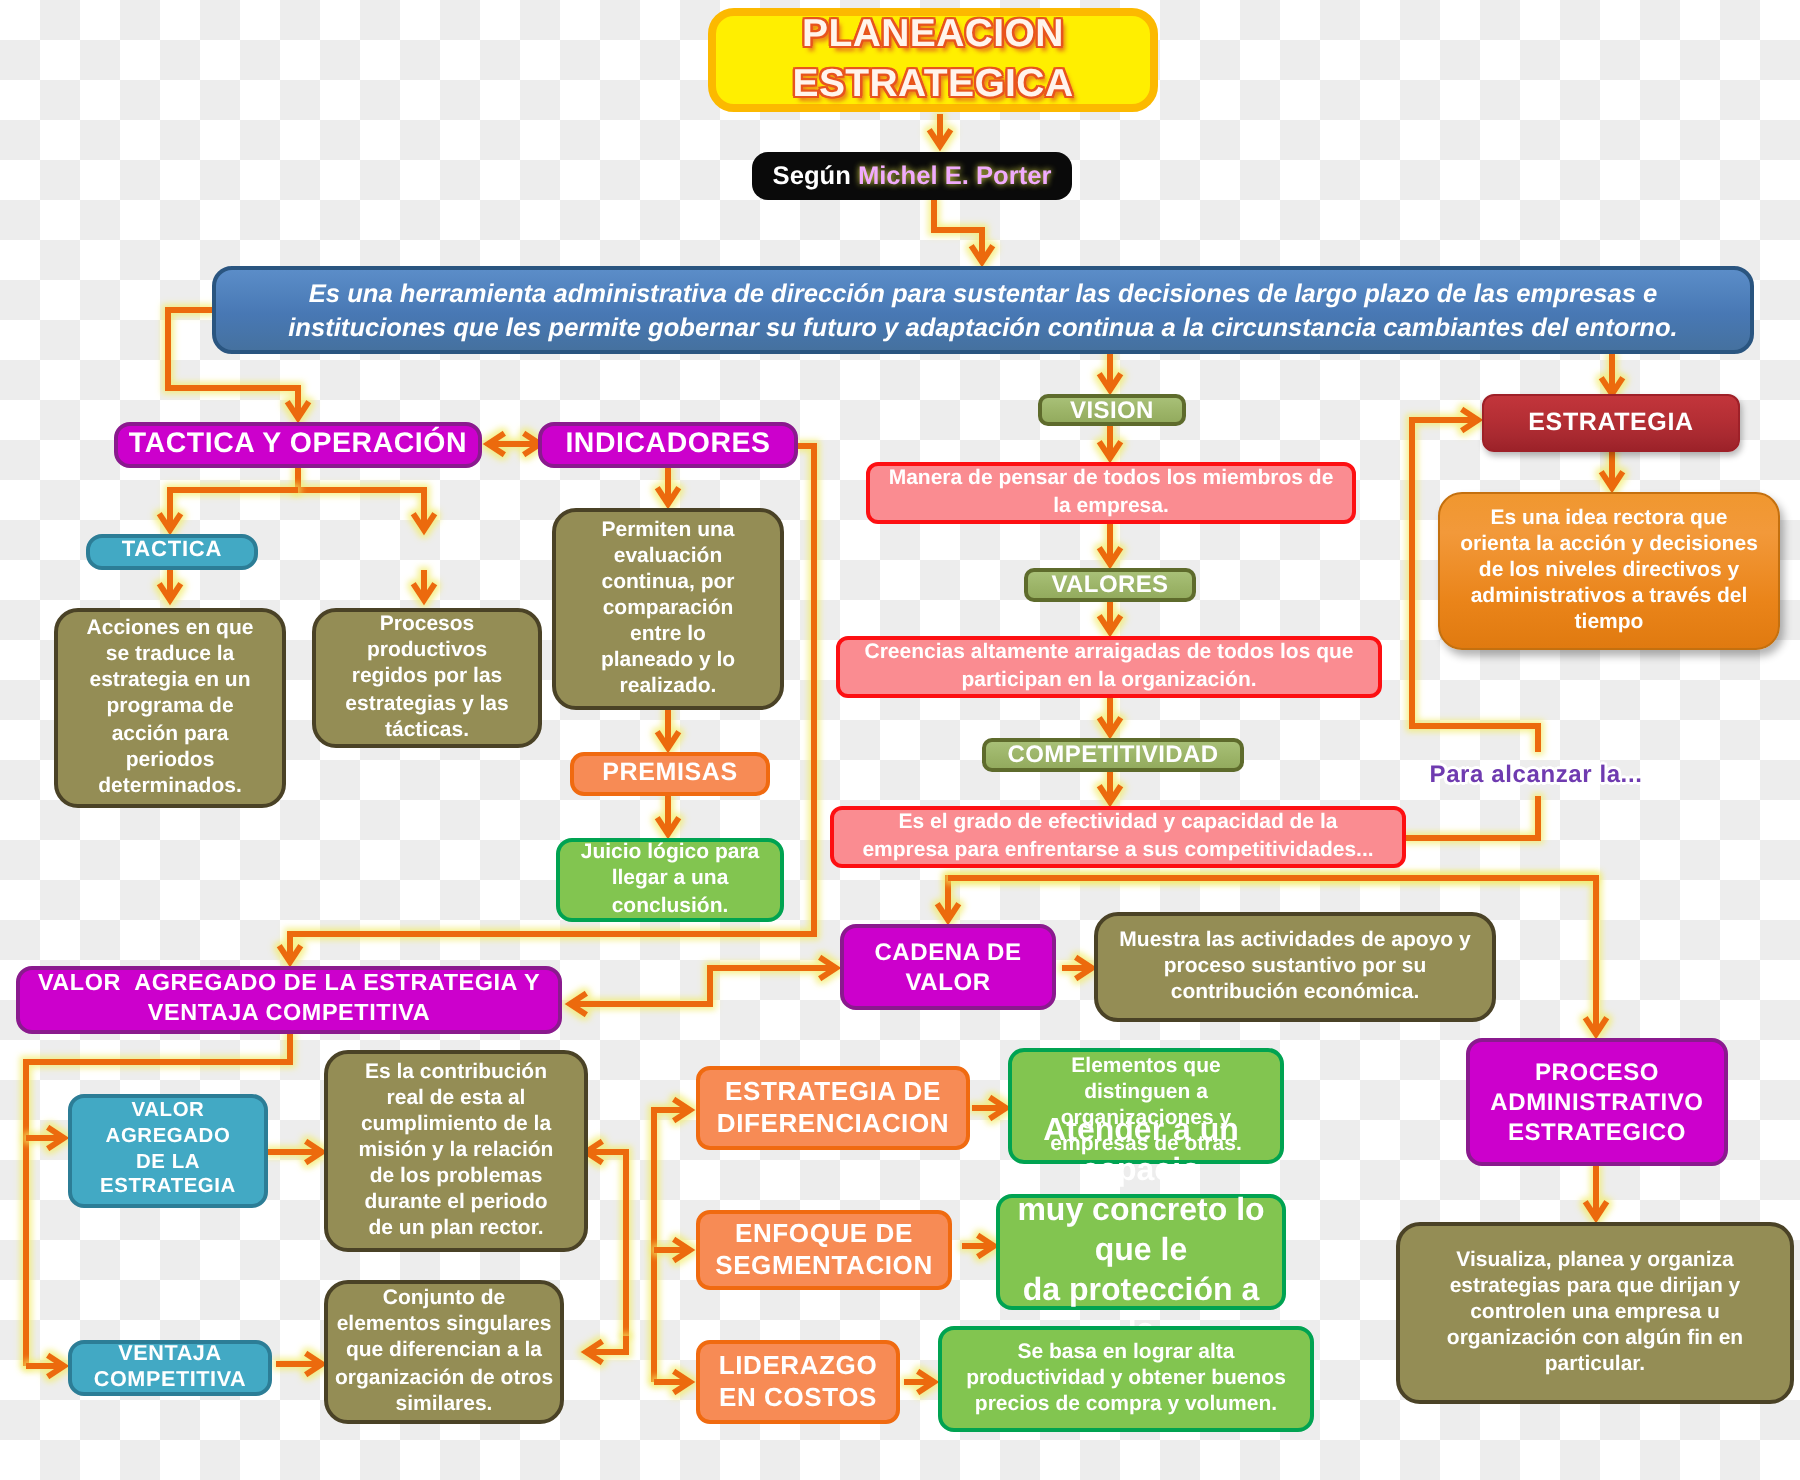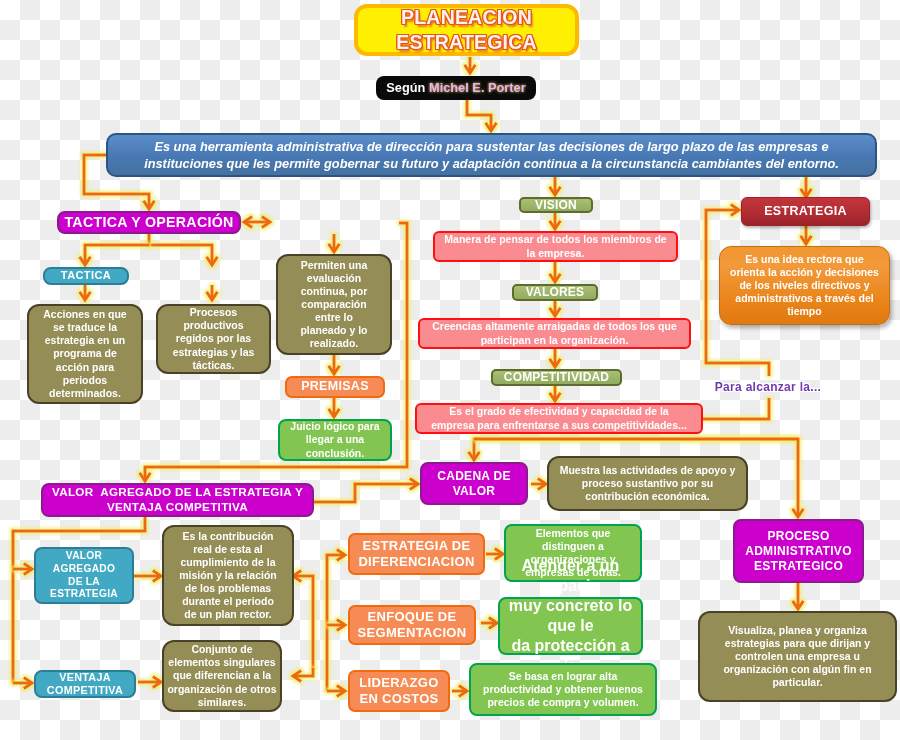--- a/index.html
+++ b/index.html
@@ -216,20 +216,23 @@
     <span class="lbl">Según </span>
     <span class="lbl2" style="color: #f0abfc; text-shadow: rgba(255, 255, 80, 0.9) 0px 0px 3px;">Michel E. Porter</span>
   </div>
   <div class="node st-blue" style="left: 106px; top: 133px; width: 771px; height: 44px; background-image: linear-gradient(rgb(91, 141, 200) 0%, rgb(72, 120, 180) 55%, rgb(69, 113, 159) 100%); border: 2px solid rgb(42, 85, 128); border-radius: 10px; color: rgb(255, 255, 255); font-size: 12.8px; line-height: 1.35; font-style: italic;">
     <span class="lbl">Es una herramienta administrativa de dirección para sustentar las decisiones de largo plazo de las empresas e
 instituciones que les permite gobernar su futuro y adaptación continua a la circunstancia cambiantes del entorno.</span>
   </div>
   <div class="node st-magenta" style="left: 57px; top: 211px; width: 184px; height: 23px; background: rgb(204, 0, 204); border: 2.6px solid rgb(138, 26, 142); border-radius: 8px; color: rgb(255, 255, 255); font-size: 14.2px; letter-spacing: 0.3px;">
     <span class="lbl">TACTICA Y OPERACIÓN</span>
   </div>
+  <div class="node st-magenta" style="left: 269px; top: 211px; width: 130px; height: 23px; background: rgb(204, 0, 204); border: 2.6px solid rgb(138, 26, 142); border-radius: 8px; color: rgb(255, 255, 255); font-size: 14.2px; letter-spacing: 0.3px;">
+    <span class="lbl">INDICADORES</span>
+  </div>
   <div class="node st-teal" style="left: 43px; top: 267px; width: 86px; height: 18px; background: rgb(66, 169, 196); border: 2.6px solid rgb(44, 125, 150); border-radius: 8px; color: rgb(255, 255, 255); font-size: 11px; letter-spacing: 0.4px; justify-content: flex-end;">
     <span class="lbl">TACTICA</span>
   </div>
   <div class="node st-teal" style="left: 163px; top: 267px; width: 102px; height: 34px; background: rgb(66, 169, 196); border: 2.6px solid rgb(44, 125, 150); border-radius: 8px; color: rgb(255, 255, 255); font-size: 11px; letter-spacing: 0.4px; margin-top: 42px;">
     <span class="lbl">OPERACIÓN</span>
   </div>
   <div class="node st-olive" style="left: 27px; top: 304px; width: 116px; height: 100px; background: rgb(148, 141, 85); border: 2.5px solid rgb(74, 66, 38); border-radius: 12px; color: rgb(255, 255, 255); font-size: 10.5px;">
     <span class="lbl">Acciones en que
 se traduce la
 estrategia en un
@@ -298,21 +301,21 @@
   </div>
   <div class="node st-magenta" style="left: 420px; top: 462px; width: 108px; height: 43px; background: rgb(204, 0, 204); border: 2.6px solid rgb(138, 26, 142); border-radius: 8px; color: rgb(255, 255, 255); font-size: 12px; letter-spacing: 0.3px;">
     <span class="lbl">CADENA DE
 VALOR</span>
   </div>
   <div class="node st-olive" style="left: 547px; top: 456px; width: 201px; height: 55px; background: rgb(148, 141, 85); border: 2.5px solid rgb(74, 66, 38); border-radius: 12px; color: rgb(255, 255, 255); font-size: 10.5px;">
     <span class="lbl">Muestra las actividades de apoyo y
 proceso sustantivo por su
 contribución económica.</span>
   </div>
-  <div class="node st-magenta" style="left: 8px; top: 483px; width: 273px; height: 34px; background: rgb(204, 0, 204); border: 2.6px solid rgb(138, 26, 142); border-radius: 8px; color: rgb(255, 255, 255); font-size: 11.7px; letter-spacing: 0.3px; margin-left: 33px;">
+  <div class="node st-magenta" style="left: 8px; top: 483px; width: 273px; height: 34px; background: rgb(204, 0, 204); border: 2.6px solid rgb(138, 26, 142); border-radius: 8px; color: rgb(255, 255, 255); font-size: 11.7px; letter-spacing: 0.3px;">
     <span class="lbl">VALOR  AGREGADO DE LA ESTRATEGIA Y
 VENTAJA COMPETITIVA</span>
   </div>
   <div class="node st-teal" style="left: 34px; top: 547px; width: 100px; height: 57px; background: rgb(66, 169, 196); border: 2.6px solid rgb(44, 125, 150); border-radius: 8px; color: rgb(255, 255, 255); font-size: 10.2px; letter-spacing: 0.3px;">
     <span class="lbl">VALOR
 AGREGADO
 DE LA
 ESTRATEGIA</span>
   </div>
   <div class="node st-olive" style="left: 162px; top: 525px; width: 132px; height: 101px; background: rgb(148, 141, 85); border: 2.5px solid rgb(74, 66, 38); border-radius: 12px; color: rgb(255, 255, 255); font-size: 10.5px;">

